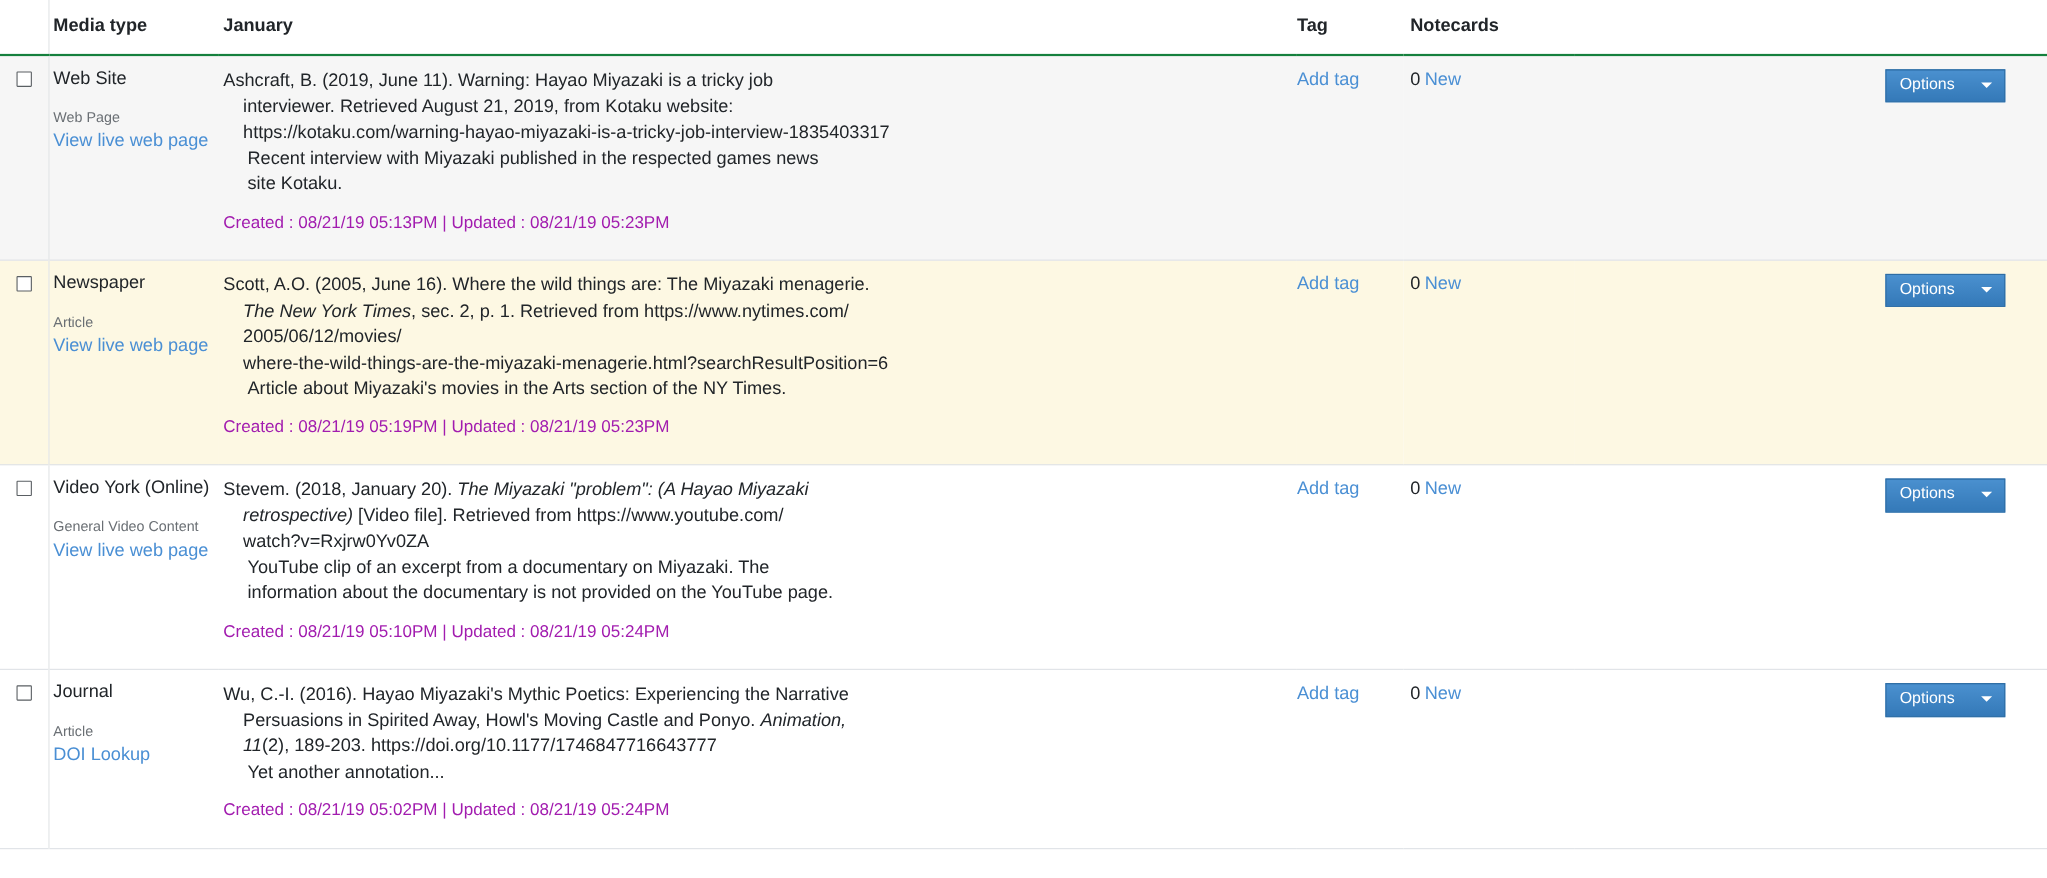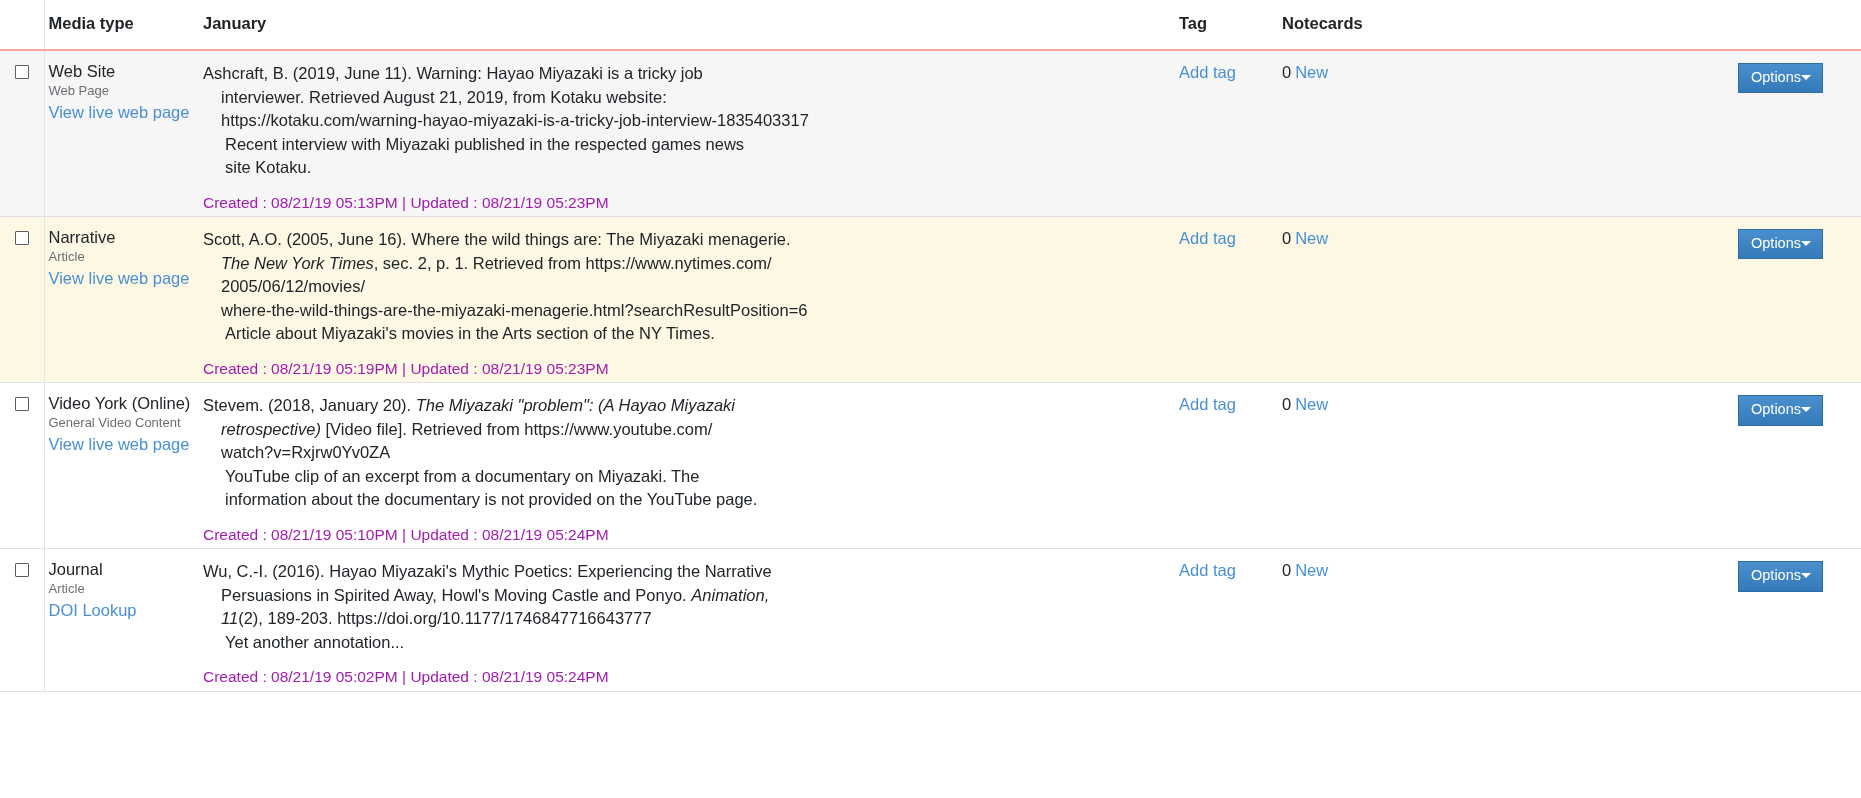--- a/index.html
+++ b/index.html
@@ -22,38 +22,38 @@
   .table col.c-tag   { width: 97px; }
   .table col.c-note  { width: 155px; }
   .table col.c-opt   { width: 430px; }
 
   thead th {
     font-size: 16.5px;
     font-weight: bold;
     text-align: left;
     padding: 14px 8px 16px 8px;
     vertical-align: bottom;
-    border-bottom: 2px solid #fca5a5;
+    border-bottom: 2px solid #15803d;
     color: #212529;
     background: #fff;
   }
   thead th.th-check { border-right: 1px solid #e2e4e6; }
   thead th.th-media { padding-left: 4px; }
   thead th.th-cite  { padding-left: 4px; }
   thead th.th-tag   { padding-left: 0; }
   thead th.th-note  { padding-left: 6px; }
 
   tbody tr { border-bottom: 1px solid #dee2e6; }
   tbody tr.row-shaded { background: #f6f6f6; }
   tbody tr.row-warn   { background: #fdf8e3; }
   tbody tr.row-plain  { background: #ffffff; }
 
   tbody td {
     vertical-align: top;
-    padding: 12px 8px 4px 8px;
+    padding: 12px 8px 24px 8px;
   }
   td.cell-check {
     border-right: 1px solid #e2e4e6;
     text-align: center;
     padding-top: 14px;
     padding-left: 0; padding-right: 0;
   }
   .checkbox {
     display: inline-block;
     width: 14px; height: 14px;
@@ -66,21 +66,21 @@
 
   td.cell-media { padding-left: 4px; padding-top: 11px; }
   .media-type {
     font-size: 16.5px;
     line-height: 1.15;
     color: #212529;
   }
   .media-sub {
     font-size: 13px;
     color: #6a6f74;
-    margin-top: 2px;
+    margin-top: 18px;
     line-height: 1.2;
   }
   .media-link {
     display: inline-block;
     margin-top: 4px;
     font-size: 16.5px;
     color: #4a8fd4;
     text-decoration: none;
     cursor: pointer;
     line-height: 1.2;
@@ -119,21 +119,21 @@
     color: #4a8fd4;
     text-decoration: none;
     cursor: pointer;
     margin-left: 4px;
   }
 
   td.cell-opt { padding-top: 12px; padding-right: 38px; text-align: right; }
   .options-btn {
     display: inline-flex;
     align-items: center;
-    gap: 0;
+    gap: 24px;
     background: #3b82c4;
     background: linear-gradient(#4a90cf, #3479b8);
     border: 1px solid #2e6da4;
     border-radius: 0;
     color: #ffffff;
     font-size: 14.5px;
     padding: 5px 11px 6px 12px;
     cursor: pointer;
     font-family: "Liberation Sans", sans-serif;
     line-height: 1.2;
@@ -178,21 +178,21 @@
         </td>
         <td class="cell-tag"><a class="tag-link">Add tag</a></td>
         <td class="cell-note"><span class="note-count">0</span><a class="note-new">New</a></td>
         <td class="cell-opt"><button class="options-btn">
             <span>Options</span>
             <span class="caret"></span>
           </button></td>
       </tr>
       <tr class="row-warn">
         <td class="cell-check"><span class="checkbox"></span></td>
-        <td class="cell-media"><div class="media-type">Narrative</div><div class="media-sub">Article</div><a class="media-link">View live web page</a></td>
+        <td class="cell-media"><div class="media-type">Newspaper</div><div class="media-sub">Article</div><a class="media-link">View live web page</a></td>
         <td class="cell-cite">
           <div class="cite-block"><span class="cite-line"><span>Scott, A.O. (2005, June 16). Where the wild things are: The Miyazaki menagerie.</span></span><span class="cite-line indent"><em class="cite-ital">The New York Times</em><span>, sec. 2, p. 1. Retrieved from https://www.nytimes.com/</span></span><span class="cite-line indent"><span>2005/06/12/movies/</span></span><span class="cite-line indent"><span>where-the-wild-things-are-the-miyazaki-menagerie.html?searchResultPosition=6</span></span><div class="cite-annot"><span class="cite-line">Article about Miyazaki's movies in the Arts section of the NY Times.</span></div></div>
           <div class="cite-meta">Created : 08/21/19 05:19PM | Updated : 08/21/19 05:23PM</div>
         </td>
         <td class="cell-tag"><a class="tag-link">Add tag</a></td>
         <td class="cell-note"><span class="note-count">0</span><a class="note-new">New</a></td>
         <td class="cell-opt"><button class="options-btn">
             <span>Options</span>
             <span class="caret"></span>
           </button></td>

